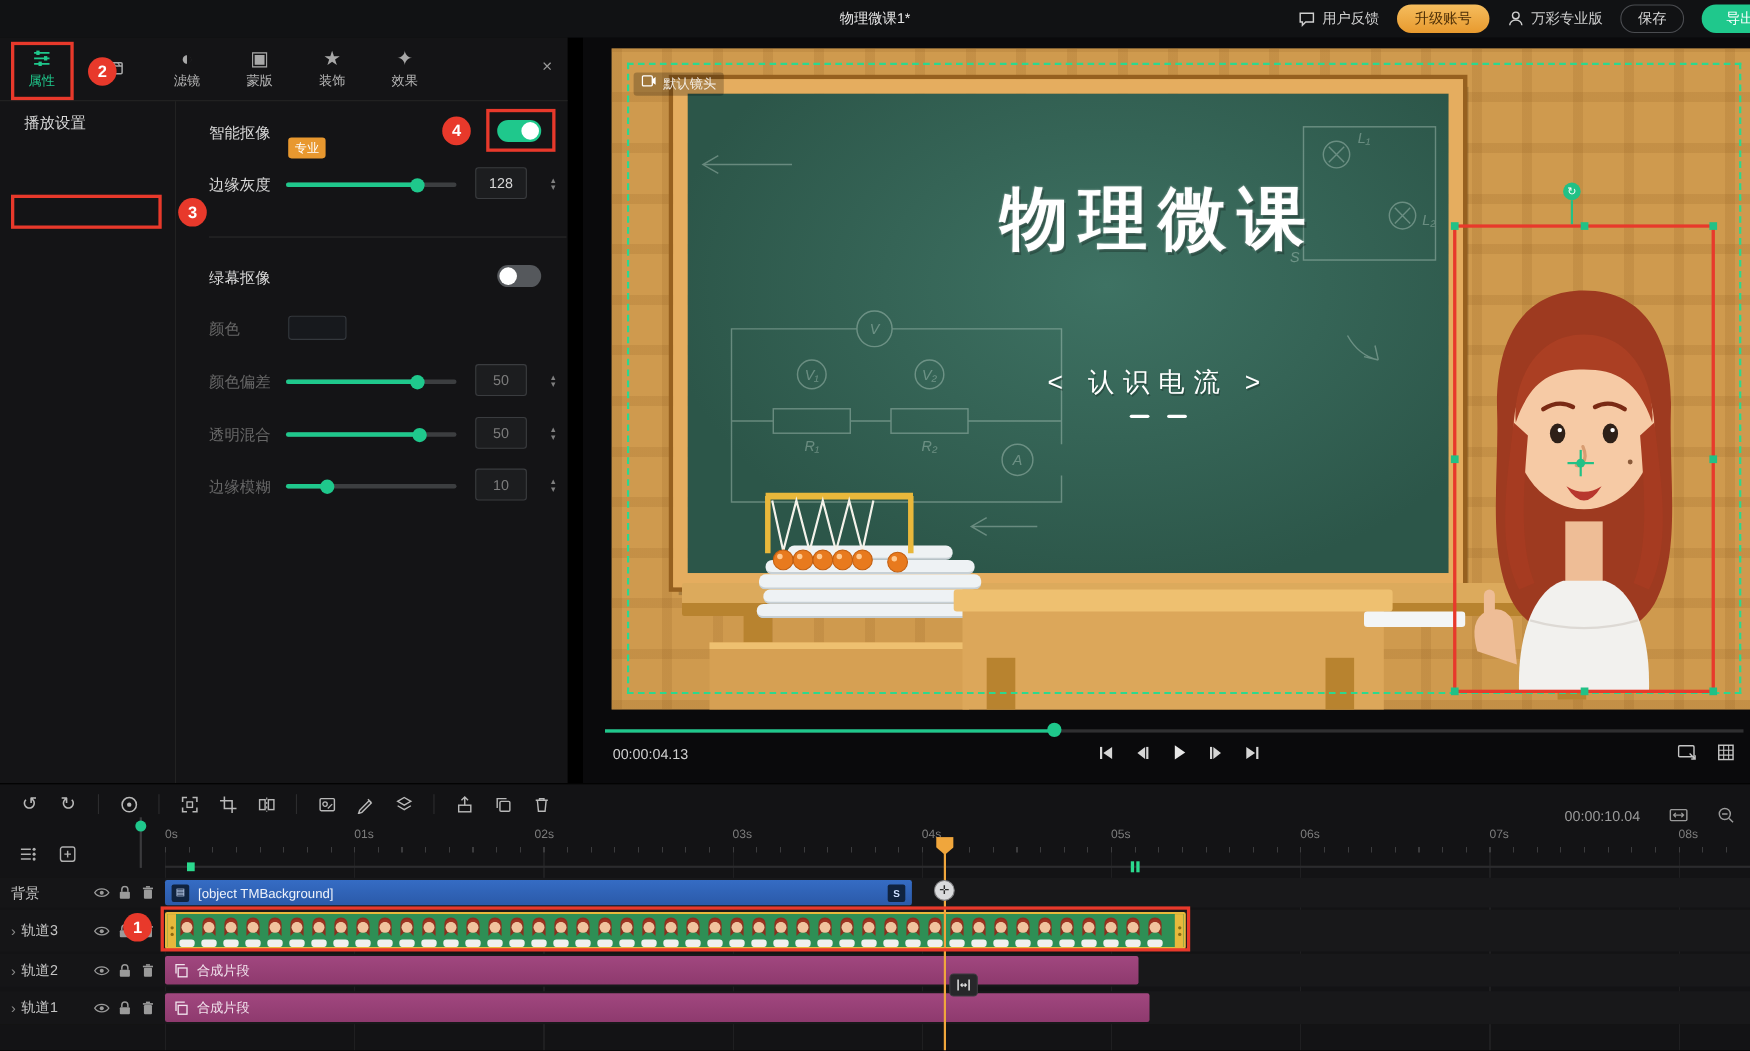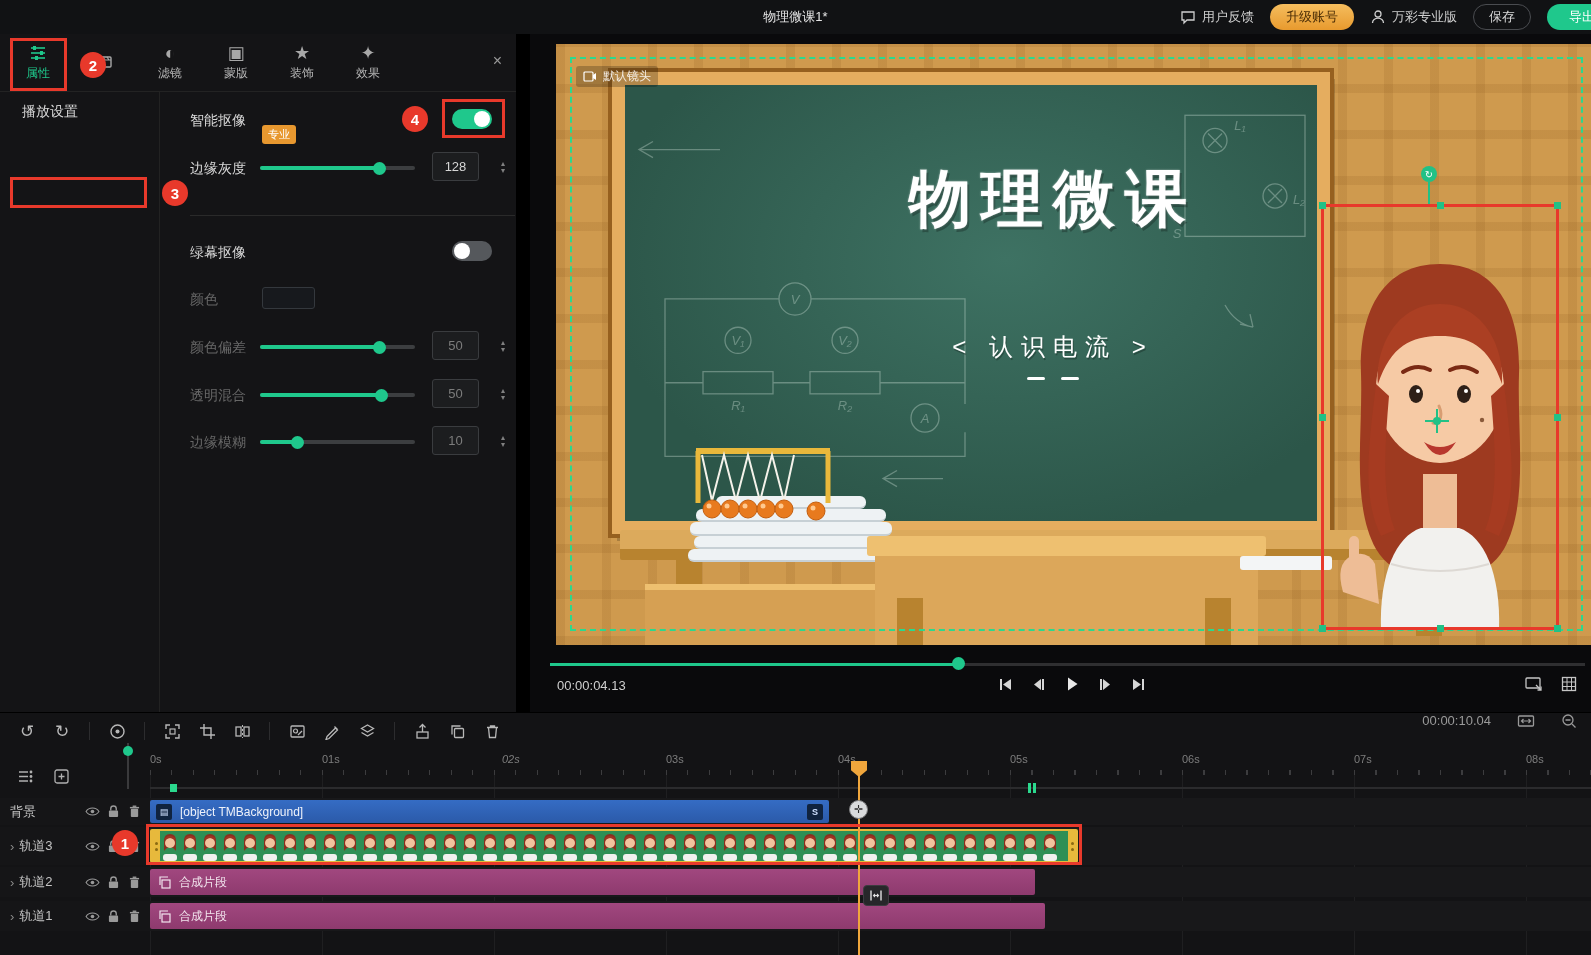--- a/index.html
+++ b/index.html
@@ -47,21 +47,21 @@
 
 .preview{position:absolute;left:530px;top:34px;width:1061px;height:678px;background:#0a0a0c}
 .canvas{position:absolute;left:26px;top:10px;width:1035px;height:601px;background-color:#cf9a4e;overflow:hidden;
  background-image:repeating-linear-gradient(0deg,rgba(140,90,30,.16) 0 9px,transparent 9px 46px),repeating-linear-gradient(90deg,rgba(140,90,30,.16) 0 9px,transparent 9px 46px)}
 .board{position:absolute;left:56px;top:28px;width:718px;height:462px;border:13px solid #e5ad5f;box-shadow:0 0 0 4px #96601f,5px 7px 0 rgba(0,0,0,.18);background:radial-gradient(ellipse at 55% 40%,#3e7263 0%,#2c5649 75%)}
 .chalk{position:absolute;left:0;top:0;width:100%;height:100%;opacity:.32}
 .board-title{position:absolute;left:170px;right:6px;top:72px;text-align:center;font-size:62px;font-weight:bold;color:#fff;letter-spacing:10px;text-shadow:2px 3px 0 rgba(0,0,0,.25),0 0 2px rgba(255,255,255,.6)}
 .board-sub{position:absolute;left:170px;right:6px;top:246px;text-align:center;font-size:24px;color:#fff;letter-spacing:8px;text-shadow:1px 2px 0 rgba(0,0,0,.25)}
 .board-dashes{display:flex;justify-content:center;gap:16px;margin-top:14px}
 .board-dashes i{width:18px;height:3px;background:#fff;border-radius:2px}
-.cam-chip{position:absolute;left:20px;top:22px;display:flex;align-items:center;gap:6px;font-size:12px;color:rgba(255,255,255,.85);background:rgba(0,0,0,.22);padding:2px 7px;border-radius:3px}
+.cam-chip{position:absolute;left:20px;top:22px;display:flex;align-items:flex-start;gap:6px;font-size:12px;color:rgba(255,255,255,.85);background:rgba(0,0,0,.22);padding:2px 7px;border-radius:3px}
 .desk-back{position:absolute;left:64px;top:486px;width:836px;height:30px;background:linear-gradient(#dcaa5c 0 62%,#b8832f 62%);border-radius:2px}
 .leg{position:absolute;width:26px;background:#b8832f}
 .small-table{position:absolute;left:89px;top:540px;width:236px;height:62px;background:#d6a053;border-top:6px solid #eec070}
 .front-table{position:absolute;left:319px;top:492px;width:383px;height:120px;background:#dca75a}
 .front-table .ttop{position:absolute;left:-8px;top:0;right:-8px;height:20px;background:#eec070;border-radius:3px}
 .right-shelf{position:absolute;left:684px;top:512px;width:92px;height:14px;background:#f3f5f6;border-radius:3px}
 .books{position:absolute;left:130px;top:452px;width:212px;height:68px}
 .books i{position:absolute;background:#eef2f4;border-radius:6px;border-bottom:2px solid #c7d0d5}
 .sel-border{position:absolute;left:14px;top:13px;right:8px;bottom:14px;border:2px dashed #2bd98e;pointer-events:none}
 .avatar-box{position:absolute;left:765px;top:160px;width:238px;height:426px}
@@ -77,21 +77,21 @@
 .playknob{position:absolute;left:422px;top:623px;width:13px;height:13px;border-radius:50%;background:#1fc88c}
 .time-cur{position:absolute;left:27px;top:644px;font-size:13px;color:#cfcfcf}
 .pcontrols{position:absolute;left:468px;top:642px;display:flex;gap:18px;align-items:center}
 .pright{position:absolute;right:14px;top:642px;display:flex;gap:18px;align-items:center}
 
 
 .timeline{position:absolute;left:0;top:712px;width:1591px;height:243px;background:#131315;border-top:1px solid #000}
 .tl-toolbar{position:absolute;left:0;top:0;width:100%;height:36px;display:flex;align-items:center;gap:9px;padding-left:14px}
 .tbtn{width:26px;height:26px;display:flex;align-items:center;justify-content:center;color:#b8b8b8;font-size:17px}
 .tdiv{width:1px;height:18px;background:#2c2c2e;margin:0 5px}
-.tl-right{position:absolute;right:14px;top:0;height:36px;display:flex;align-items:flex-start;gap:26px;color:#9a9a9a;font-size:13px}
+.tl-right{position:absolute;right:14px;top:0;height:36px;display:flex;align-items:flex-end;gap:26px;color:#9a9a9a;font-size:13px}
 .row2-icon{position:absolute;width:22px;height:22px;display:flex;align-items:center;justify-content:center;color:#b0b0b0}
 .vslider{position:absolute;left:127px;top:30px;width:2px;height:46px;background:#3a3a3c}
 .vslider b{position:absolute;left:-4px;top:3px;width:10px;height:10px;border-radius:50%;background:#1fc88c}
 .ruler{position:absolute;left:150px;top:40px;right:0;height:22px}
 .ruler-ticks{position:absolute;left:0;bottom:0;width:100%;height:5px;background-image:repeating-linear-gradient(to right,#3c3c3e 0 1px,transparent 1px 21.5px)}
 .ruler-label{position:absolute;top:0;font-size:11px;color:#7d7d7d}
 .marker-row{position:absolute;left:150px;top:69px;right:0;height:12px}
 .marker-line{position:absolute;left:0;top:5px;width:100%;height:2px;background:#2b2b2d}
 .mk-sq{position:absolute;left:20px;top:2px;width:7px;height:8px;background:#2bd98e}
 .mk-pause{position:absolute;left:878px;top:1px;display:flex;gap:2px}
@@ -519,21 +519,21 @@
         <b></b>
       </div>
 
     <div class="tl-grid"></div>
 
     <div class="ruler">
       <div class="ruler-ticks"></div>
       <div id="ruler-labels">
           <span class="ruler-label" style="left: 0px;">0s</span>
           <span class="ruler-label" style="left: 172px;">01s</span>
-          <span class="ruler-label" style="left: 352px; font-style: italic;">02s</span>
+          <span class="ruler-label" style="left: 336px;">02s</span>
           <span class="ruler-label" style="left: 516px;">03s</span>
           <span class="ruler-label" style="left: 688px;">04s</span>
           <span class="ruler-label" style="left: 860px;">05s</span>
           <span class="ruler-label" style="left: 1032px;">06s</span>
           <span class="ruler-label" style="left: 1204px;">07s</span>
           <span class="ruler-label" style="left: 1376px;">08s</span>
         </div>
     </div>
 
     <div class="marker-row">

